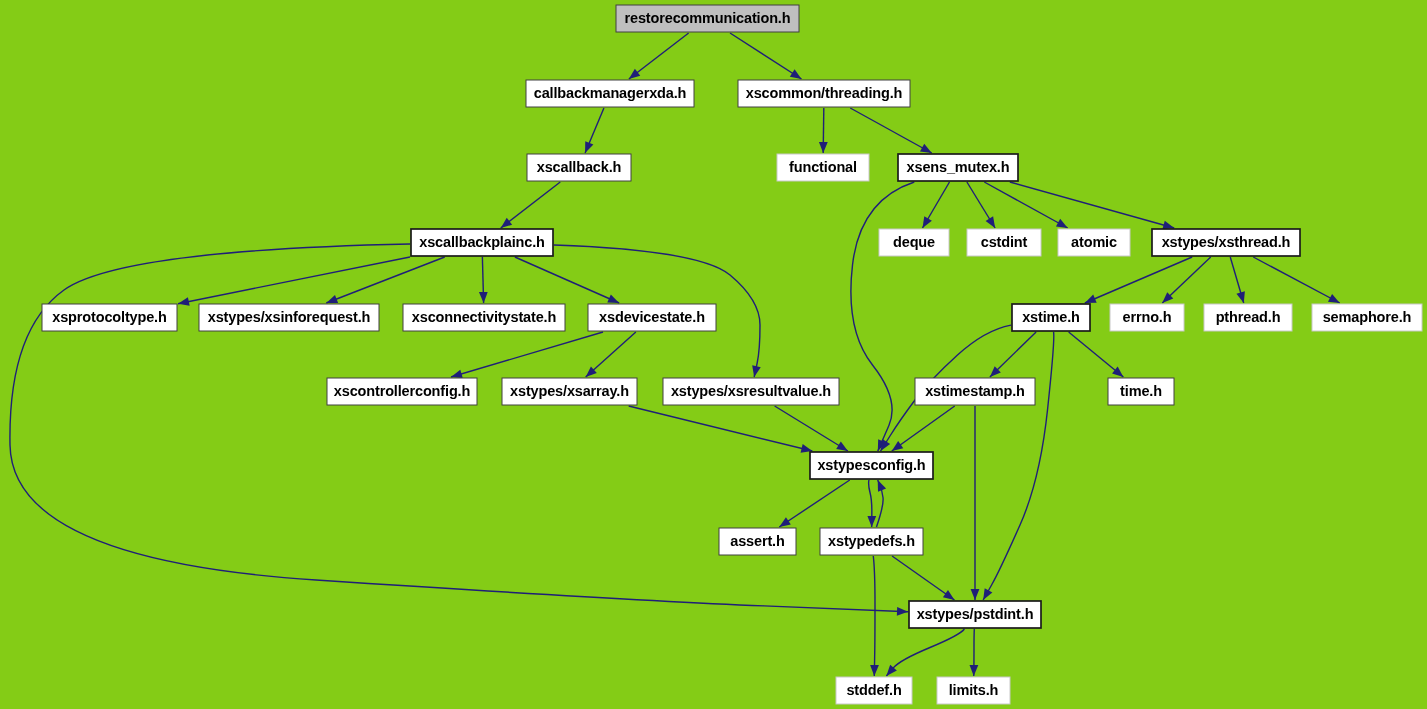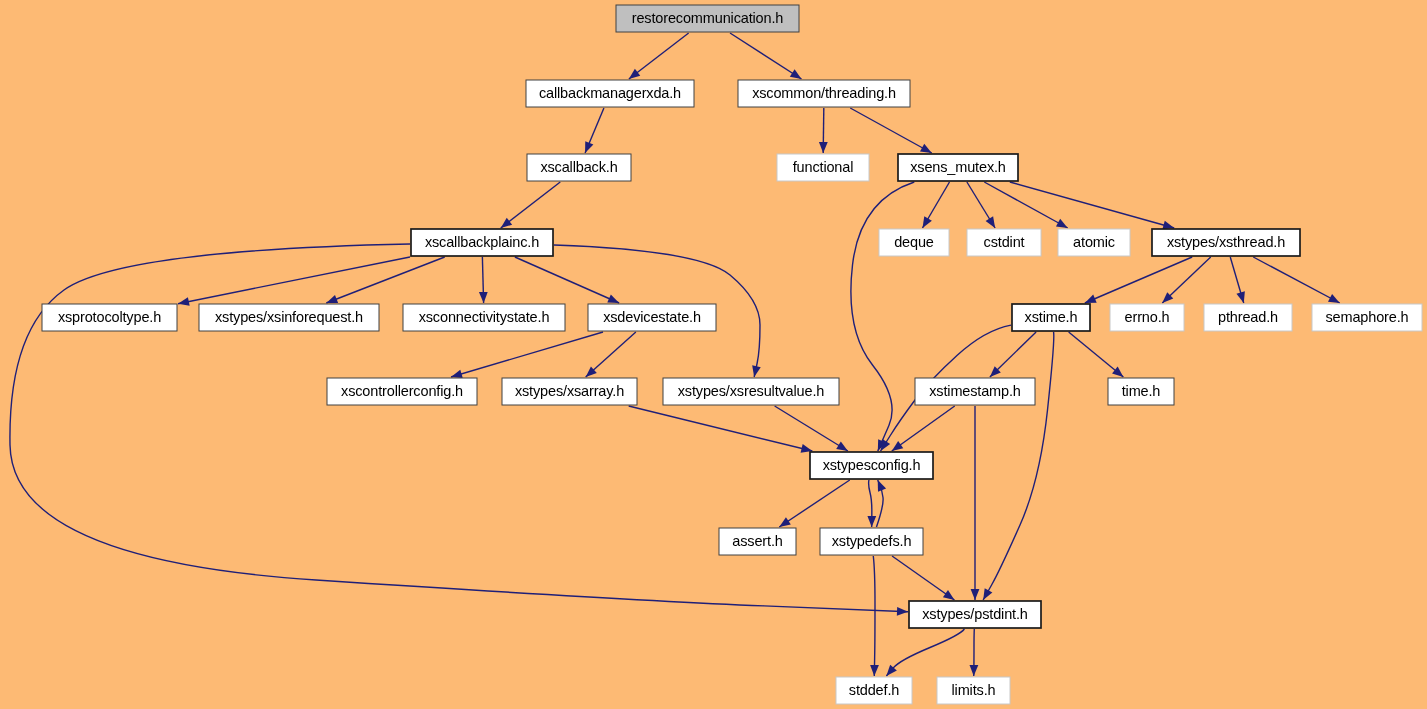--- a/index.html
+++ b/index.html
@@ -4,23 +4,24 @@
 <style>
   html, body {
     margin: 0;
     padding: 0;
     background: #ffffff;
   }
   #graph-root {
     position: relative;
     width: 1427px;
     height: 709px;
-    background: #fdba74;
+    background: #84cc16;
     font-family: "Liberation Sans", sans-serif;
     overflow: hidden;
+    font-weight: bold;
   }
   svg#dep-graph {
     display: block;
     width: 1427px;
     height: 709px;
   }
   .node-box {
     fill: #ffffff;
     stroke: #404040;
     stroke-width: 1;

